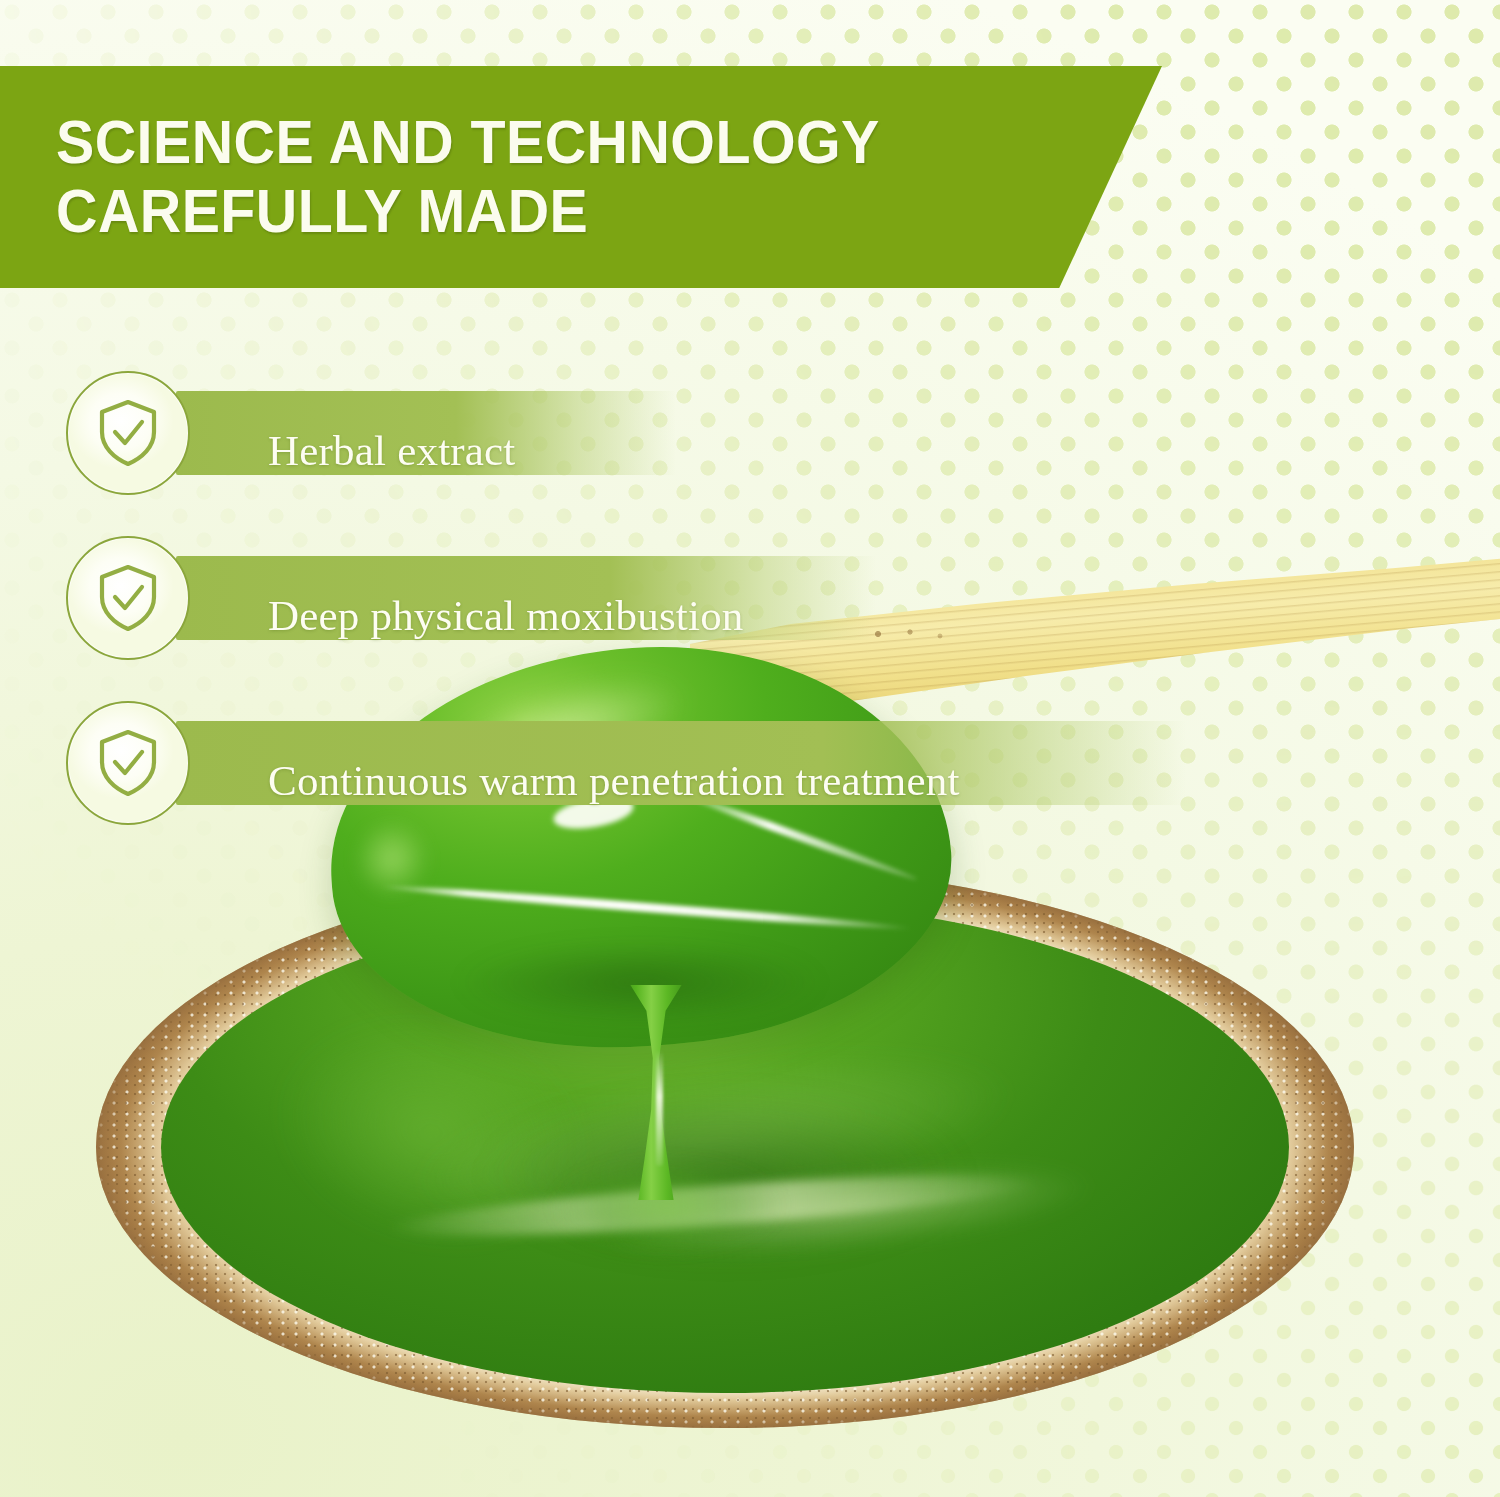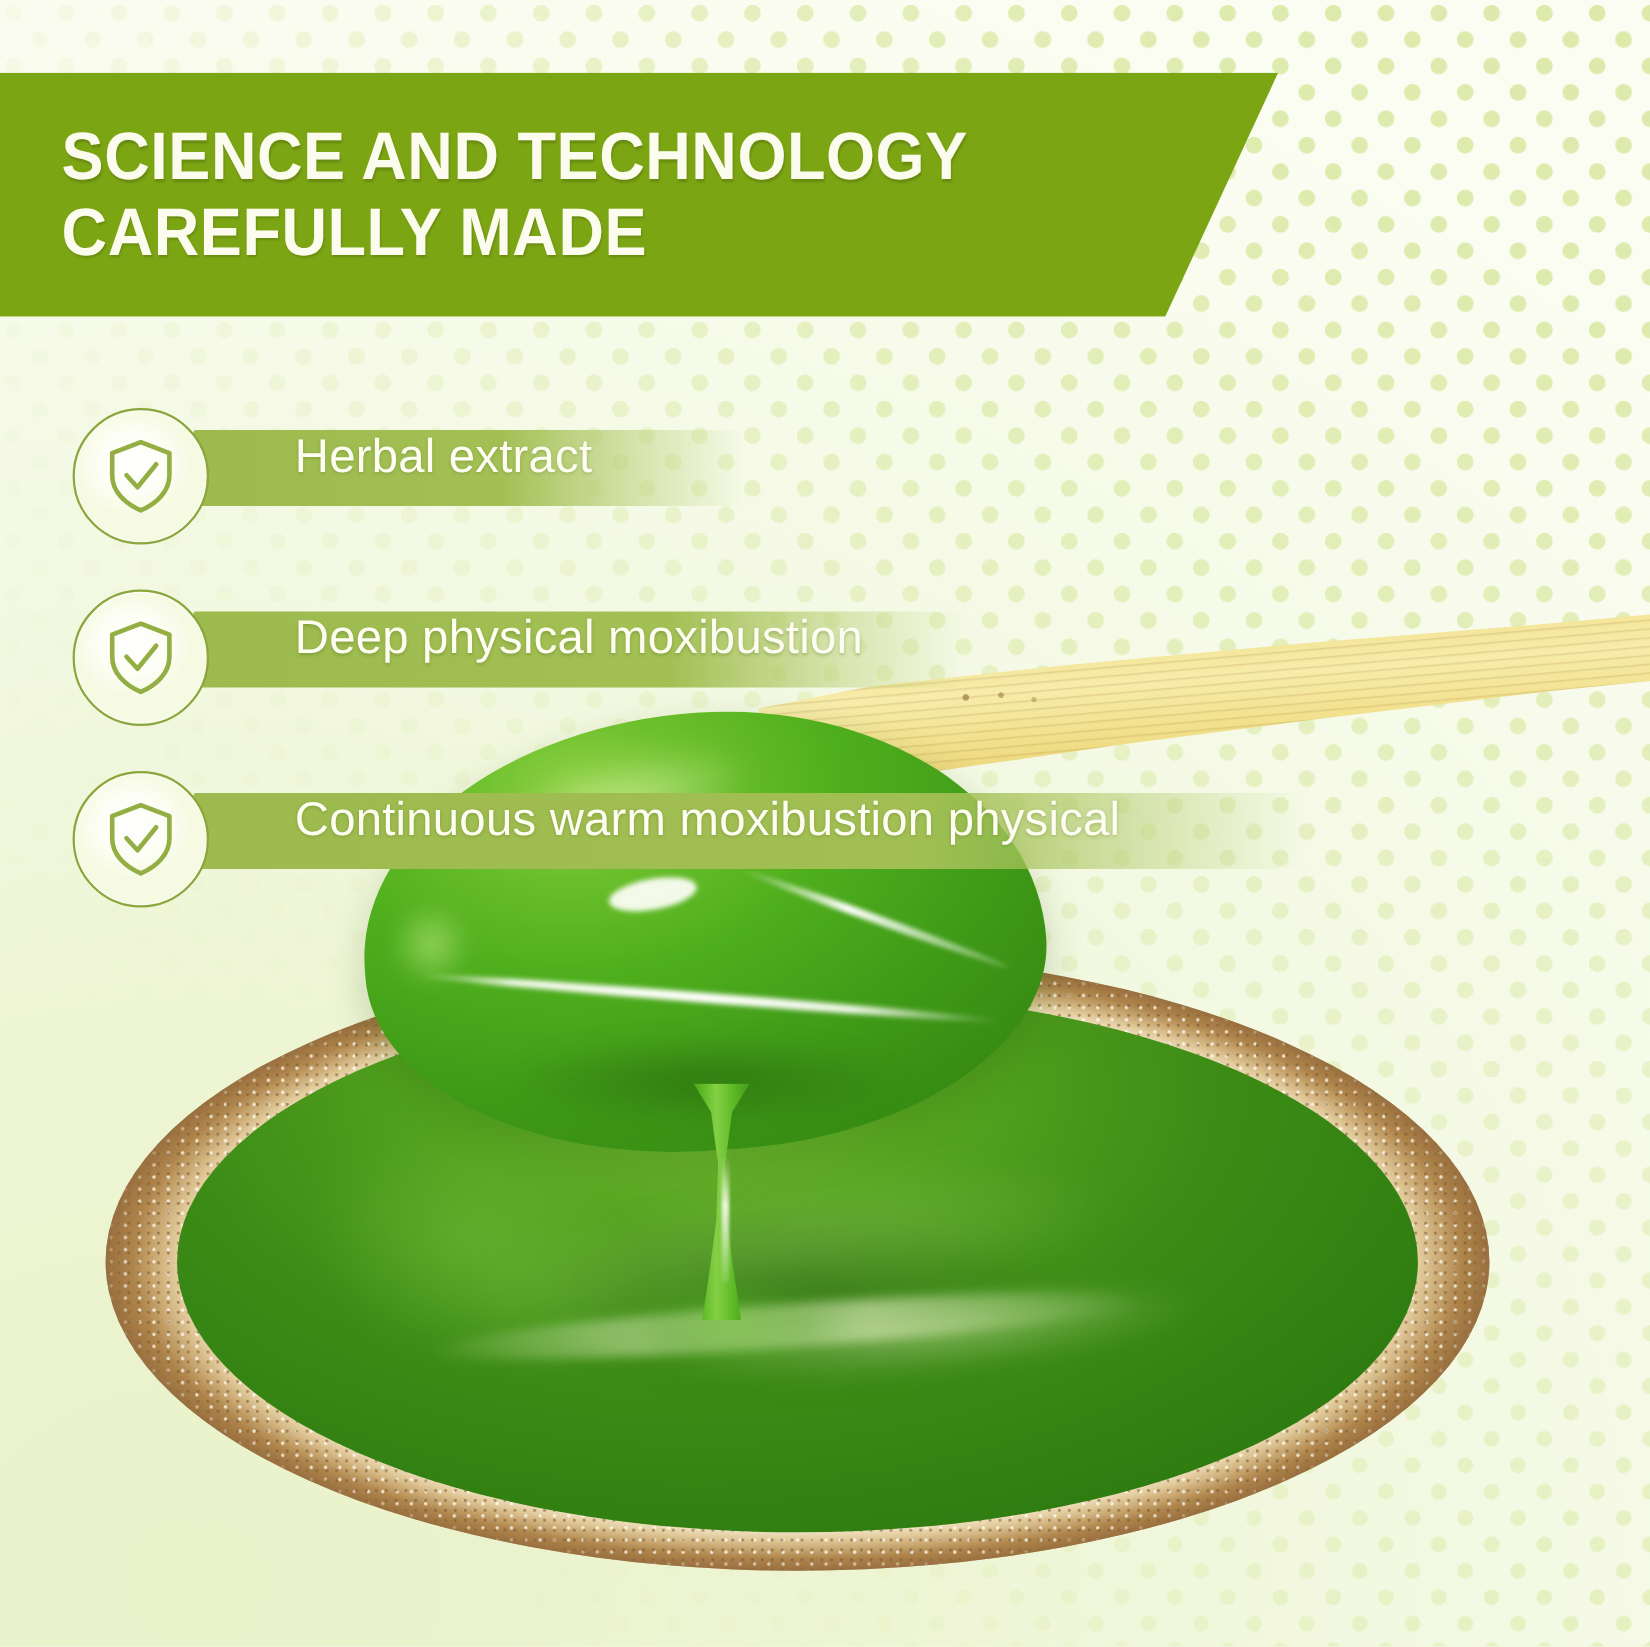--- a/index.html
+++ b/index.html
@@ -240,23 +240,23 @@
   
   .features{ position:absolute; left:0; top:0; z-index:6; }
   .feature{
     position:absolute; display:flex; align-items:center; height:124px;
   }
   .f1{ left:66px; top:371px; }
   .f2{ left:66px; top:536px; }
   .f3{ left:66px; top:701px; }
 
   .fbar{
-    position:absolute; height:69px; top:20px; left:110px;
+    position:absolute; height:84px; top:20px; left:110px;
     border-radius:2px 0 0 2px;
-    display:flex; align-items:flex-start;
+    display:flex; align-items:flex-end;font-family:Liberation Serif, serif;
   }
   .f1 .fbar{ width:500px; background:linear-gradient(90deg,#9cba4d 0%,#a3c055 56%,rgba(185,208,120,.55) 80%,rgba(226,238,196,0) 100%); }
   .f2 .fbar{ width:700px; background:linear-gradient(90deg,#9cba4d 0%,#a3c055 62%,rgba(186,208,120,.5) 84%,rgba(226,238,196,0) 100%); }
   .f3 .fbar{ width:1010px; background:linear-gradient(90deg,#9cba4d 0%,#a2bf54 64%,rgba(180,205,112,.46) 86%,rgba(226,238,196,0) 100%); }
 
   .fbar span{
     margin-left:92px;
     color:#fdfdf2;
     font-size:43px;
     font-weight:400;
@@ -353,21 +353,21 @@
           <svg viewBox="0 0 64 70" fill="none" xmlns="http://www.w3.org/2000/svg">
             <path d="M32 4 L58 14 V34 C58 49 46 60 32 66 C18 60 6 49 6 34 V14 Z" stroke="#93ae43" stroke-width="4.2" stroke-linejoin="round" fill="none"></path>
             <path d="M19 34 L29 45 L46 24" stroke="#93ae43" stroke-width="4.2" stroke-linecap="round" stroke-linejoin="round" fill="none"></path>
           </svg>
         </span>
       </div>
     </div>
 
     <div class="feature f3">
       <div class="fbar">
-        <span>Continuous warm moxibustion physical</span>
+        <span>Continuous warm penetration treatment</span>
       </div>
       <div class="fcircle">
         <span>
           <svg viewBox="0 0 64 70" fill="none" xmlns="http://www.w3.org/2000/svg">
             <path d="M32 4 L58 14 V34 C58 49 46 60 32 66 C18 60 6 49 6 34 V14 Z" stroke="#93ae43" stroke-width="4.2" stroke-linejoin="round" fill="none"></path>
             <path d="M19 34 L29 45 L46 24" stroke="#93ae43" stroke-width="4.2" stroke-linecap="round" stroke-linejoin="round" fill="none"></path>
           </svg>
         </span>
       </div>
     </div>

